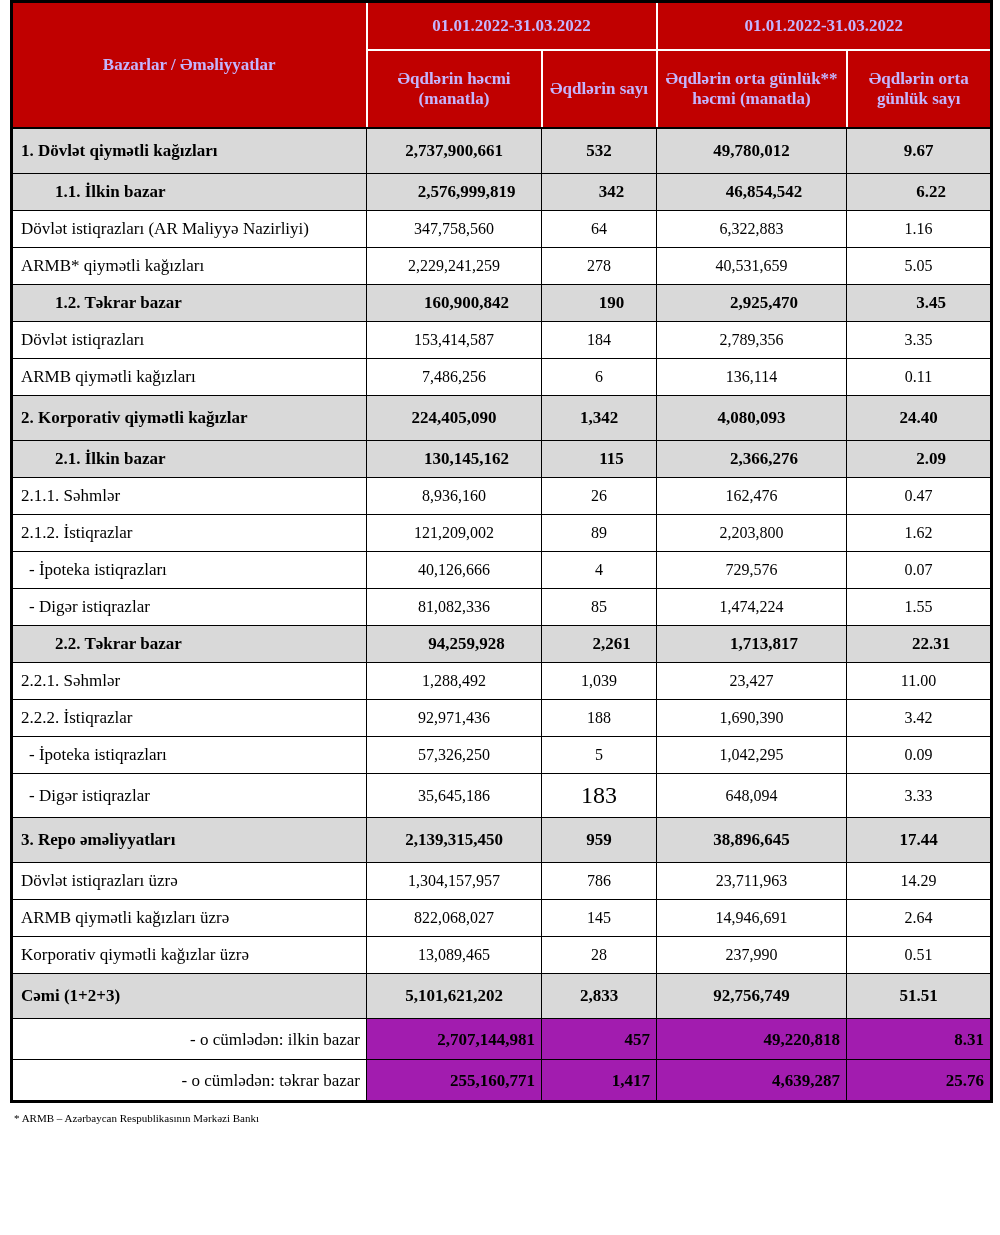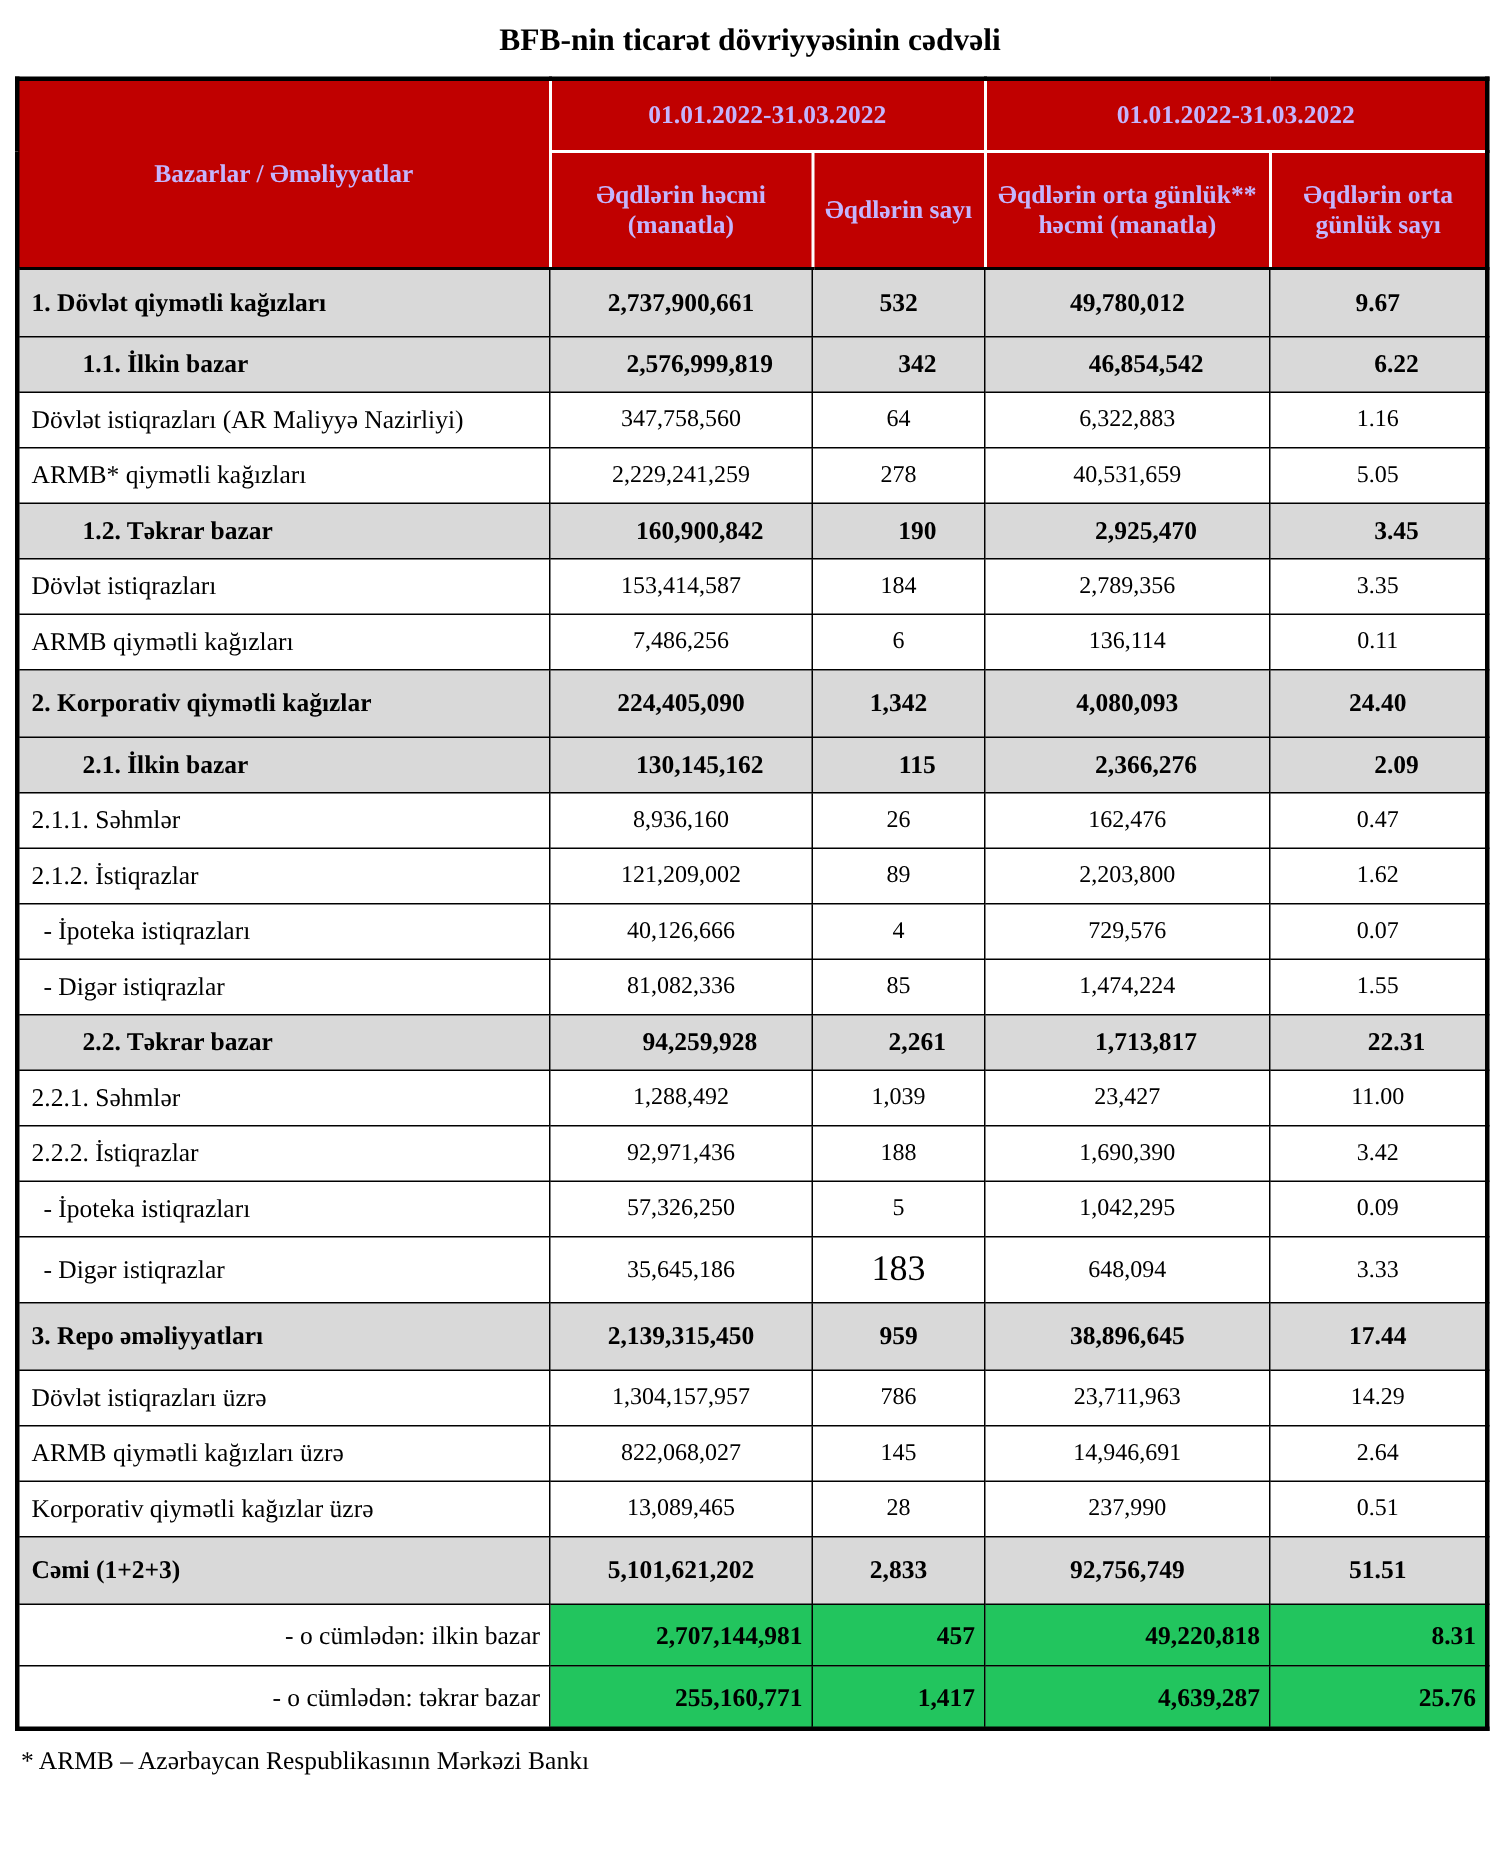--- a/index.html
+++ b/index.html
@@ -81,40 +81,39 @@
   tr.row-subsection td.label-cell { padding-left: 42px; }
 
   tr.row-dash td.label-cell { padding-left: 16px; }
 
   tr.row-totalsub td.label-cell {
     padding-left: 16px;
     background: #ffffff;
     font-weight: normal;
   }
   tr.row-totalsub td.value-cell {
-    background: #22c55e;
+    background: #a21caf;
     font-weight: bold;
     font-size: 17px;
   }
   tr.row-totalsub td { padding-top: 11px; padding-bottom: 9px; text-align: right; }
 
   td.big-num { font-size: 24px; }
 
   .footnotes {
     margin: 7px 0 0 14px;
-    font-size: 17px;
+    font-size: 11px;
     line-height: 1.5;
   }
 </style>
 </head>
 <body>
 
 <div class="page">
 
-  <div class="page-title">BFB-nin ticarət dövriyyəsinin cədvəli</div>
 
   <table class="turnover">
     <colgroup>
       <col class="c0">
         <col class="c1">
         <col class="c2">
         <col class="c3">
         <col class="c4">
     </colgroup>
     <thead>

